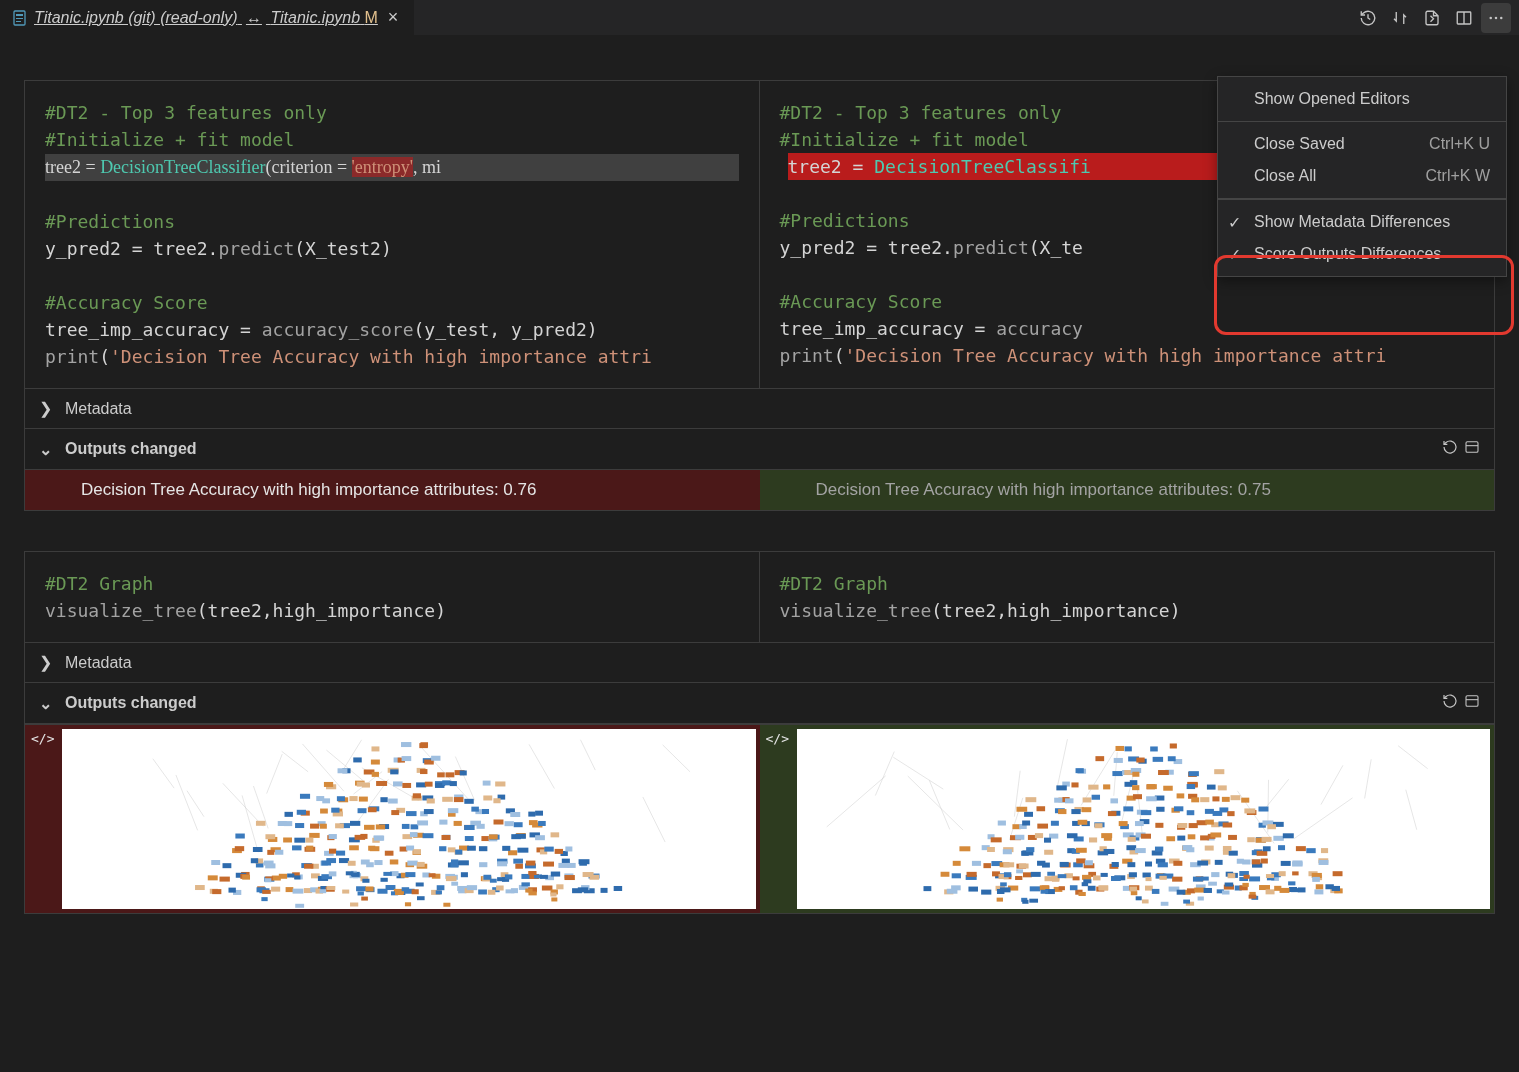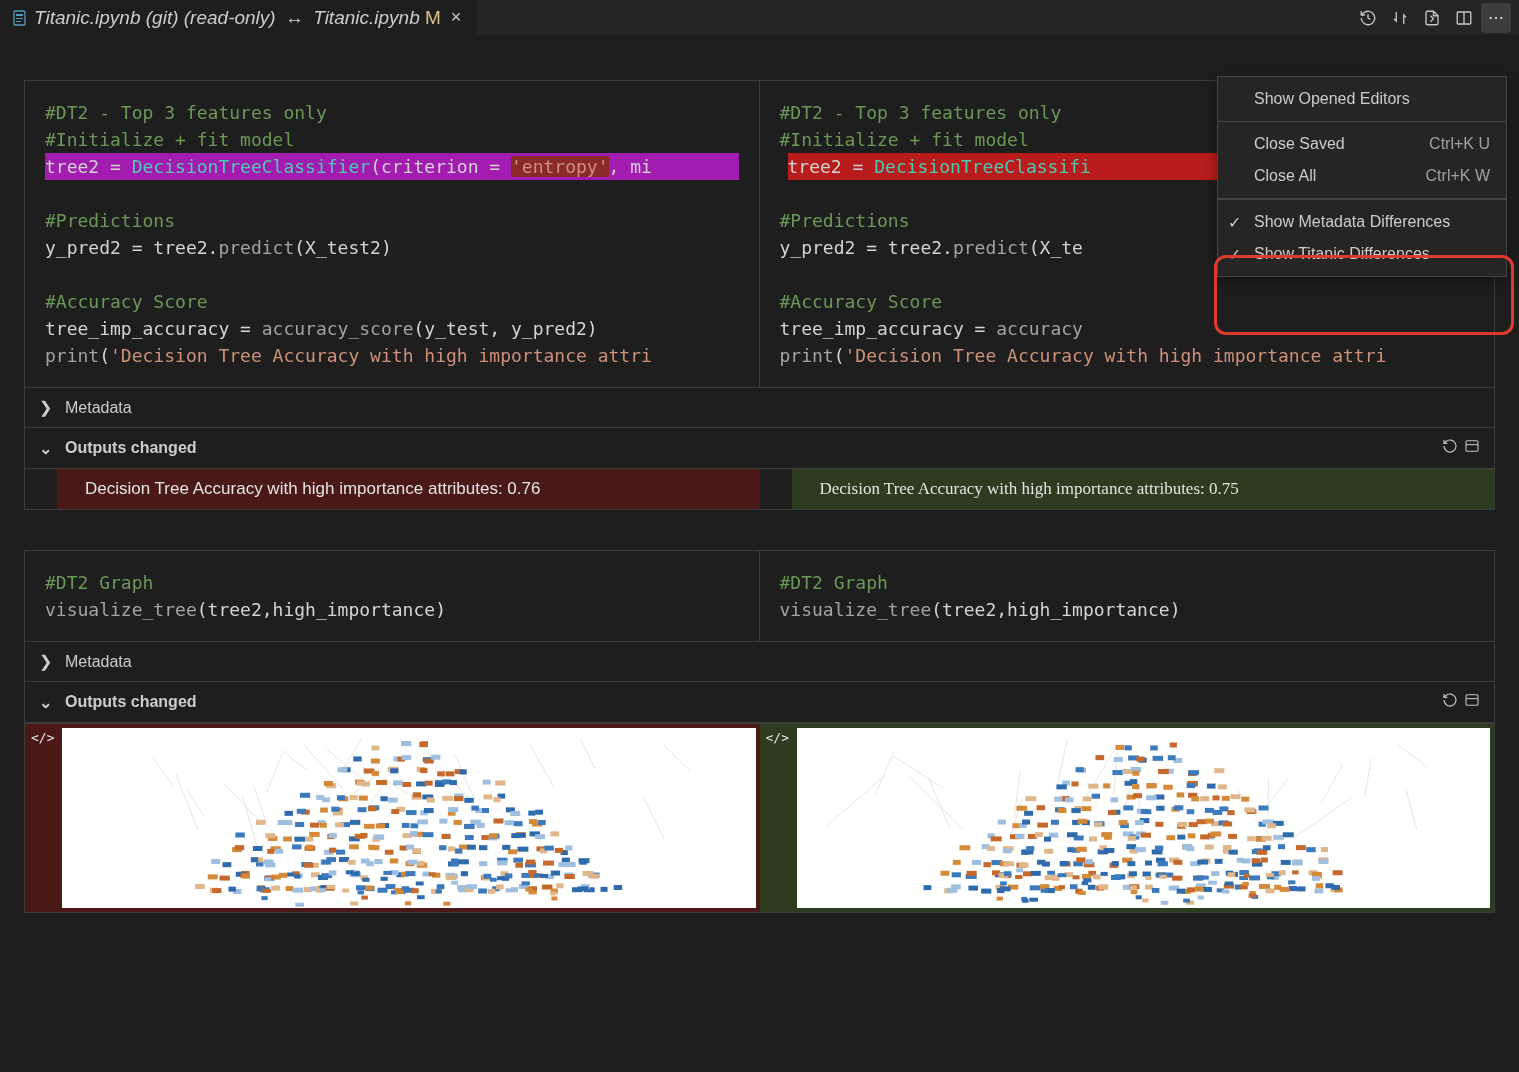--- a/index.html
+++ b/index.html
@@ -25,21 +25,21 @@
   padding: 0 12px;
   height: 35px;
   background: #1e1e1e;
   gap: 6px;
   font-style: italic;
 }
 .notebook-icon {
   width: 16px; height: 16px;
   display: flex; align-items:center; justify-content:center;
 }
-.tab-title { color: #cccccc; font-size: 19px; }
+.tab-title { color: #cccccc; font-size: 16px; text-decoration: underline; }
 .tab-title .ro { color: #cccccc; }
 .tab-title .dash { margin: 0 4px; }
 .tab-modified { color: #e2c08d; font-style: normal; }
 .tab-close { color: #cccccc; font-style: normal; cursor: pointer; padding: 0 4px; font-size: 18px; }
 .titlebar-actions {
   margin-left: auto;
   display: flex;
   padding-right: 8px;
   gap: 2px;
 }
@@ -71,21 +71,21 @@
   line-height: 1.5;
   white-space: pre;
   overflow: hidden;
 }
 .code-pane:first-child { border-right: 1px solid #3c3c3c; }
 .comment { color: #6a9955; margin-top: 28px; }
 .func { color: #a3a3a3; }
 .type { color: #4ec9b0; }
 .str { color: #ce9178; }
 .plain { color: #d4d4d4; }
-.diff-old-line { background: #a21caf; display:inline-block; width:100%; }
+.diff-old-line { background: #404040; display:inline-block; width:100%;font-family:Liberation Serif, serif; }
 .diff-new-line { background: #b91c1c; display:inline-block; width:100%;margin-left:8px; }
 .diff-token-old { background: #8b2a2a; }
 
 .meta-row {
   display: flex;
   align-items: center;
   padding: 10px 14px;
   gap: 10px;
   color: #cccccc;
   font-size: 16px;
@@ -94,26 +94,25 @@
 .chev { width: 16px; display: inline-block; }
 .meta-row.outputs { font-weight: 600; }
 .meta-actions { margin-left: auto; display:flex; gap:6px; }
 .mini-btn { color:#c5c5c5; cursor:pointer; }
 
 .output-row {
   display: flex;
 }
 .output-pane {
   width: 50%;
-  padding: 10px 28px;
+  padding: 10px 56px;
   font-size: 17px;
-  margin-left: 32px;
 }
 .output-pane.left { background: #4b1818; color: #e5e5e5; }
-.output-pane.right { background: #2d3b1f; color: #e5e5e5; font-family: Liberation Serif, serif; }
+.output-pane.right { background: #2d3b1f; color: #a3a3a3; }
 
 .output-img-row {
   display: flex;
   border-top: 1px solid #3c3c3c;
 }
 .output-img-pane {
   width: 50%;
   padding: 4px;
   display: flex;
   gap: 6px;
@@ -244,21 +243,21 @@
   </div>
   <div class="sep"></div>
   <div class="sep"></div>
   <div class="section">
     <div class="item">
         <span class="check">✓</span>
         <span>Show Metadata Differences</span>
       </div>
     <div class="item">
         <span class="check">✓</span>
-        <span>Show Titanic Differences</span>
+        <span>Score Outputs Differences</span>
       </div>
   </div>
 </div>
 <div class="highlight-box"></div>
 
 <div class="content">
 
   <div class="cell">
     <div class="code-row">
       <div class="code-pane"><span class="comment">#DT2 - Top 3 features only</span>

